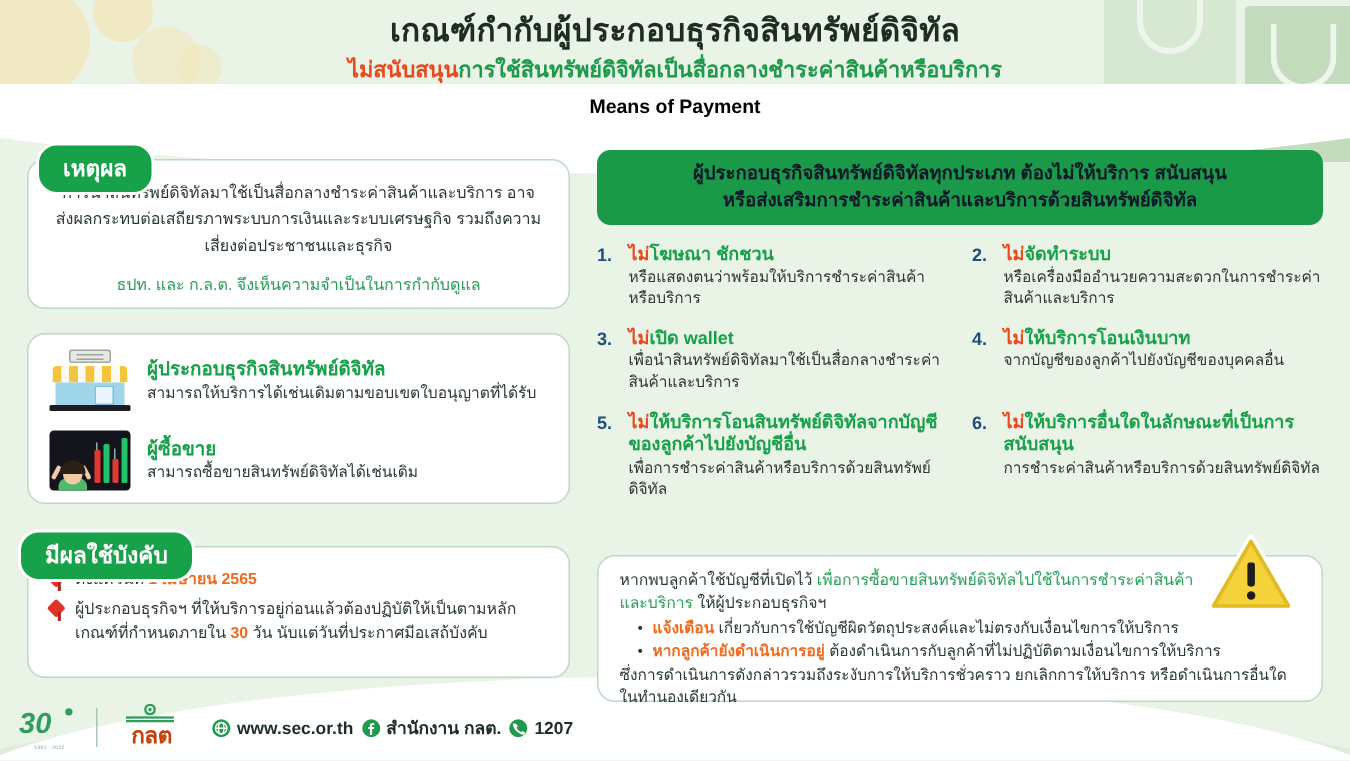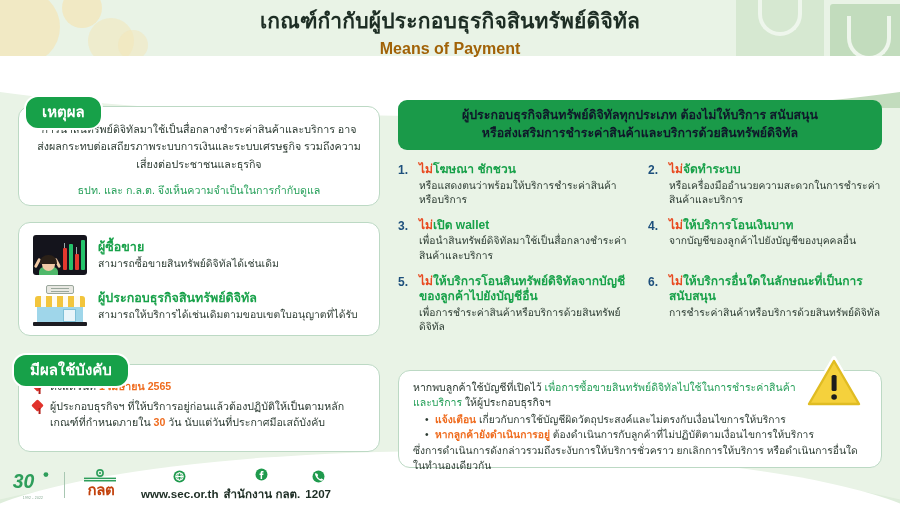--- a/index.html
+++ b/index.html
@@ -99,23 +99,23 @@
   }
   .title-sub {
     font-size: 14.5px;
     font-weight: bold;
     margin-top: 4px;
     line-height: 1.3;
   }
   .title-sub .neg { color: #e8491f; }
   .title-sub .rest { color: #1f9a4d; }
   .title-en {
-    font-size: 16px;
+    font-size: 13px;
     font-weight: bold;
-    color: #a16207;
+    color: #000000;
     margin-top: 6px;
   }
 
   
   .card {
     position: absolute;
     background: #ffffff;
     border: 1.4px solid #bcd9c4;
     border-radius: 12px;
     z-index: 3;
@@ -311,21 +311,21 @@
     font-size: 3.4px; color: #7fa58c; text-align: center; letter-spacing: .2px;
   }
   .divider { width: 1px; height: 26px; background: #a8c7b2; }
   .logo-sec { position: relative; flex: 0 0 56px; height: 32px; }
   .logo-sec .sec-mark { position: absolute; left: 10px; top: 0; width: 34px; height: 13px; }
   .logo-sec .sec-name {
     position: absolute; left: 0; bottom: -1px; width: 56px; text-align: center;
     font-size: 15px; font-weight: bold; color: #c2410c; letter-spacing: -.3px;
   }
   .contacts { display: flex; align-items: center; gap: 5px; margin-left: 4px; }
-  .contacts .citem { display: flex; align-items: center; gap: 4px; flex-direction: column; }
+  .contacts .citem { display: flex; align-items: center; gap: 4px; }
   .contacts .ctext {
     font-size: 11.6px; font-weight: bold; color: #1d2d24;
   }
   .cicon { width: 13px; height: 13px; flex: 0 0 13px; }
 </style>
 </head>
 <body>
 
 <div id="poster">
 
@@ -344,30 +344,60 @@
       <div class="handle"></div>
     </div>
 
     <div class="white-swoosh"></div>
     <div class="bottom-swoosh2"></div>
     <div class="bottom-swoosh"></div>
   </div>
 
   <div class="header">
     <div class="title-main">เกณฑ์กำกับผู้ประกอบธุรกิจสินทรัพย์ดิจิทัล</div>
+    <div class="title-sub">
+      <span class="neg">ไม่สนับสนุน</span><span class="rest">การใช้สินทรัพย์ดิจิทัลเป็นสื่อกลางชำระค่าสินค้าหรือบริการ</span>
+    </div>
     <div class="title-en">Means of Payment</div>
   </div>
 
   <div class="tab" id="tab-reason">เหตุผล</div>
   <div class="card" id="card-reason">
     <div class="reason-body">การนำสินทรัพย์ดิจิทัลมาใช้เป็นสื่อกลางชำระค่าสินค้าและบริการ อาจส่งผลกระทบต่อเสถียรภาพระบบการเงินและระบบเศรษฐกิจ รวมถึงความเสี่ยงต่อประชาชนและธุรกิจ</div>
     <div class="reason-note">ธปท. และ ก.ล.ต. จึงเห็นความจำเป็นในการกำกับดูแล</div>
   </div>
 
   <div class="card" id="card-actors">
+
+    <div class="actor-row r2">
+      <div class="thumb-shop">
+        <div class="shop-sign">
+          <i style="top:2px;"></i>
+            <i style="top:5px;"></i>
+        </div>
+        <div class="awning">
+          <span></span>
+            <span></span>
+            <span></span>
+            <span></span>
+            <span></span>
+          <span></span>
+            <span></span>
+            <span></span>
+            <span></span>
+        </div>
+        <div class="shop-wall"></div>
+        <div class="shop-door"></div>
+        <div class="shop-base"></div>
+      </div>
+      <div class="actor-text">
+        <div class="a-title">ผู้ประกอบธุรกิจสินทรัพย์ดิจิทัล</div>
+        <div class="a-desc">สามารถให้บริการได้เช่นเดิมตามขอบเขตใบอนุญาตที่ได้รับ</div>
+      </div>
+    </div>
 
     <div class="actor-row r1">
       <div class="thumb-trader">
         <div class="wick" style="left:31px; bottom:10px; height:22px;"></div>
         <div class="candle dn" style="left:30px; height:22px;"></div>
         <div class="wick" style="left:37px; bottom:14px; height:16px;"></div>
         <div class="candle up" style="left:36px; height:26px;"></div>
         <div class="wick" style="left:43px; bottom:8px; height:20px;"></div>
         <div class="candle dn" style="left:42px; height:16px;"></div>
         <div class="wick" style="left:49px; bottom:16px; height:14px;"></div>
@@ -377,47 +407,20 @@
         <div class="trader-body"></div>
         <div class="trader-head"></div>
         <div class="trader-hair"></div>
       </div>
       <div class="actor-text">
         <div class="a-title">ผู้ซื้อขาย</div>
         <div class="a-desc">สามารถซื้อขายสินทรัพย์ดิจิทัลได้เช่นเดิม</div>
       </div>
     </div>
 
-    <div class="actor-row r2">
-      <div class="thumb-shop">
-        <div class="shop-sign">
-          <i style="top:2px;"></i>
-            <i style="top:5px;"></i>
-        </div>
-        <div class="awning">
-          <span></span>
-            <span></span>
-            <span></span>
-            <span></span>
-            <span></span>
-          <span></span>
-            <span></span>
-            <span></span>
-            <span></span>
-        </div>
-        <div class="shop-wall"></div>
-        <div class="shop-door"></div>
-        <div class="shop-base"></div>
-      </div>
-      <div class="actor-text">
-        <div class="a-title">ผู้ประกอบธุรกิจสินทรัพย์ดิจิทัล</div>
-        <div class="a-desc">สามารถให้บริการได้เช่นเดิมตามขอบเขตใบอนุญาตที่ได้รับ</div>
-      </div>
-    </div>
-
   </div>
 
   <div class="tab" id="tab-effective">มีผลใช้บังคับ</div>
   <div class="card" id="card-effective">
     <div class="eff-list">
 
       <div class="eff-item">
         <span class="diamond"></span>
         <span class="eff-text"><span>ตั้งแต่วันที่ </span><span class="hl">1 เมษายน 2565</span><span></span></span>
       </div>

